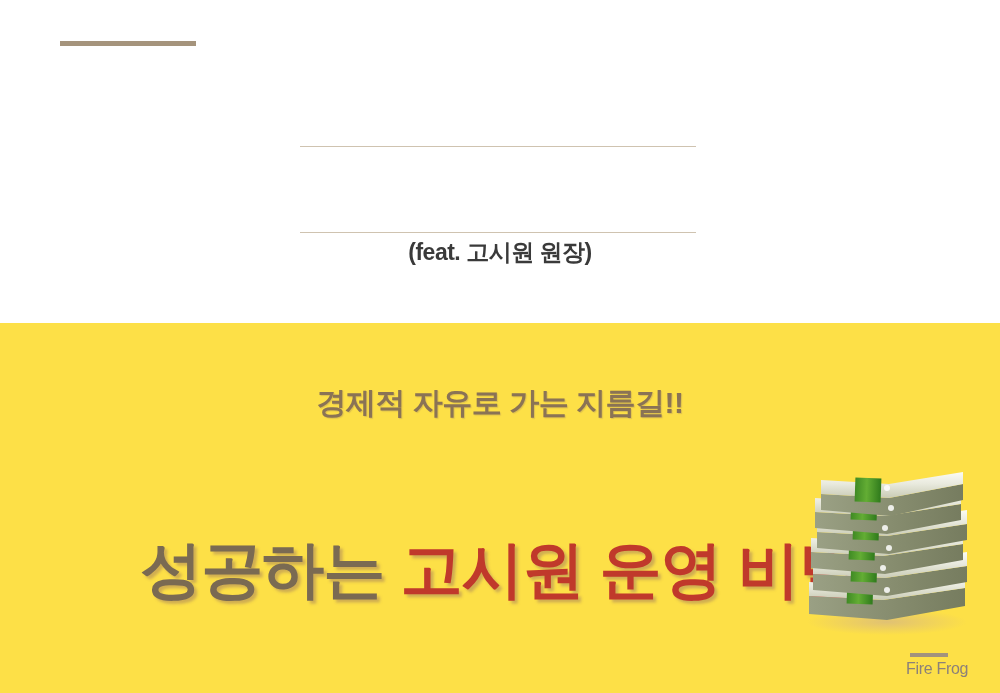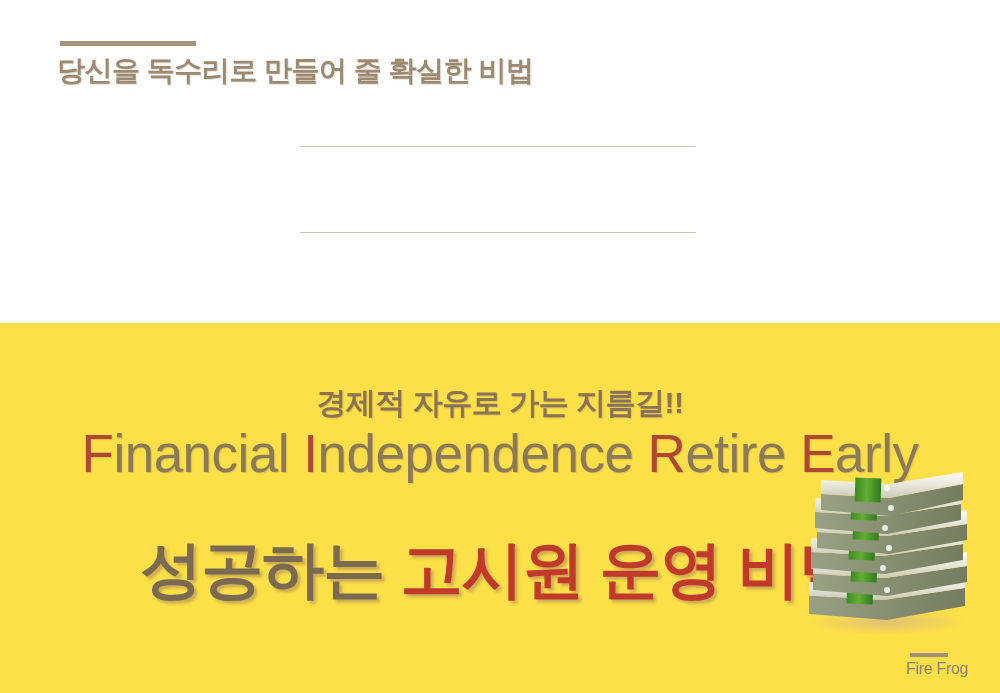--- a/index.html
+++ b/index.html
@@ -179,36 +179,33 @@
 </style>
 </head>
 <body>
 
 <div id="poster">
 
   <div class="top-section">
 
     <div class="kicker-bar"></div>
 
-    <div class="kicker-text">당신을 독수리로 만들어 줄 확실한 비법</div>
 
     <div class="rule-top"></div>
 
 
     <div class="rule-bottom"></div>
 
+    <div class="feat-line">(feat. 고시원 원장)</div>
   </div>
 
   <div class="bottom-section">
 
     <div class="subhead">경제적 자유로 가는 지름길!!</div>
 
-    <div class="fire-line">
-      <span class="hl">F</span><span>inancial </span><span class="hl">I</span><span>ndependence </span><span class="hl">R</span><span>etire </span><span class="hl">E</span><span>arly</span>
-    </div>
 
     <div class="headline">
       <span class="dark">성공하는 </span><span class="red">고시원 운영 비법</span>
     </div>
   </div>
 
   <div class="money-art">
     <svg width="185" height="175" viewBox="0 0 185 175" xmlns="http://www.w3.org/2000/svg">
       <defs>
         <linearGradient id="paperFace" x1="0" y1="0" x2="0" y2="1">

